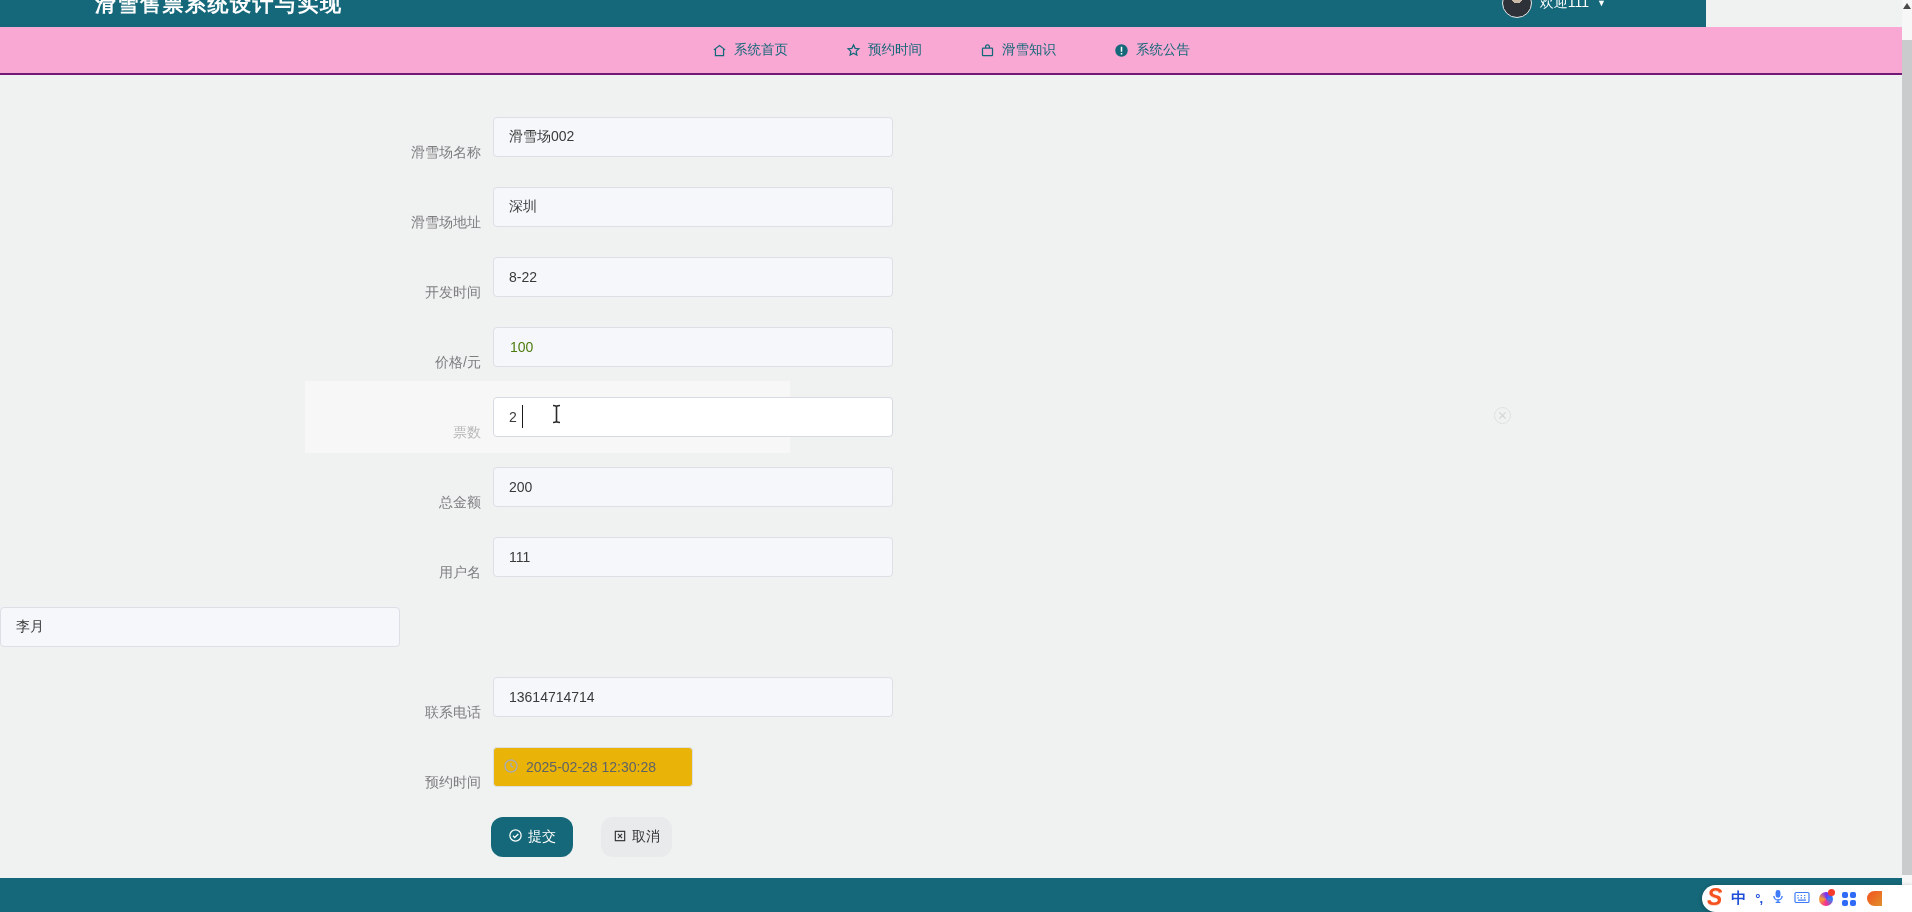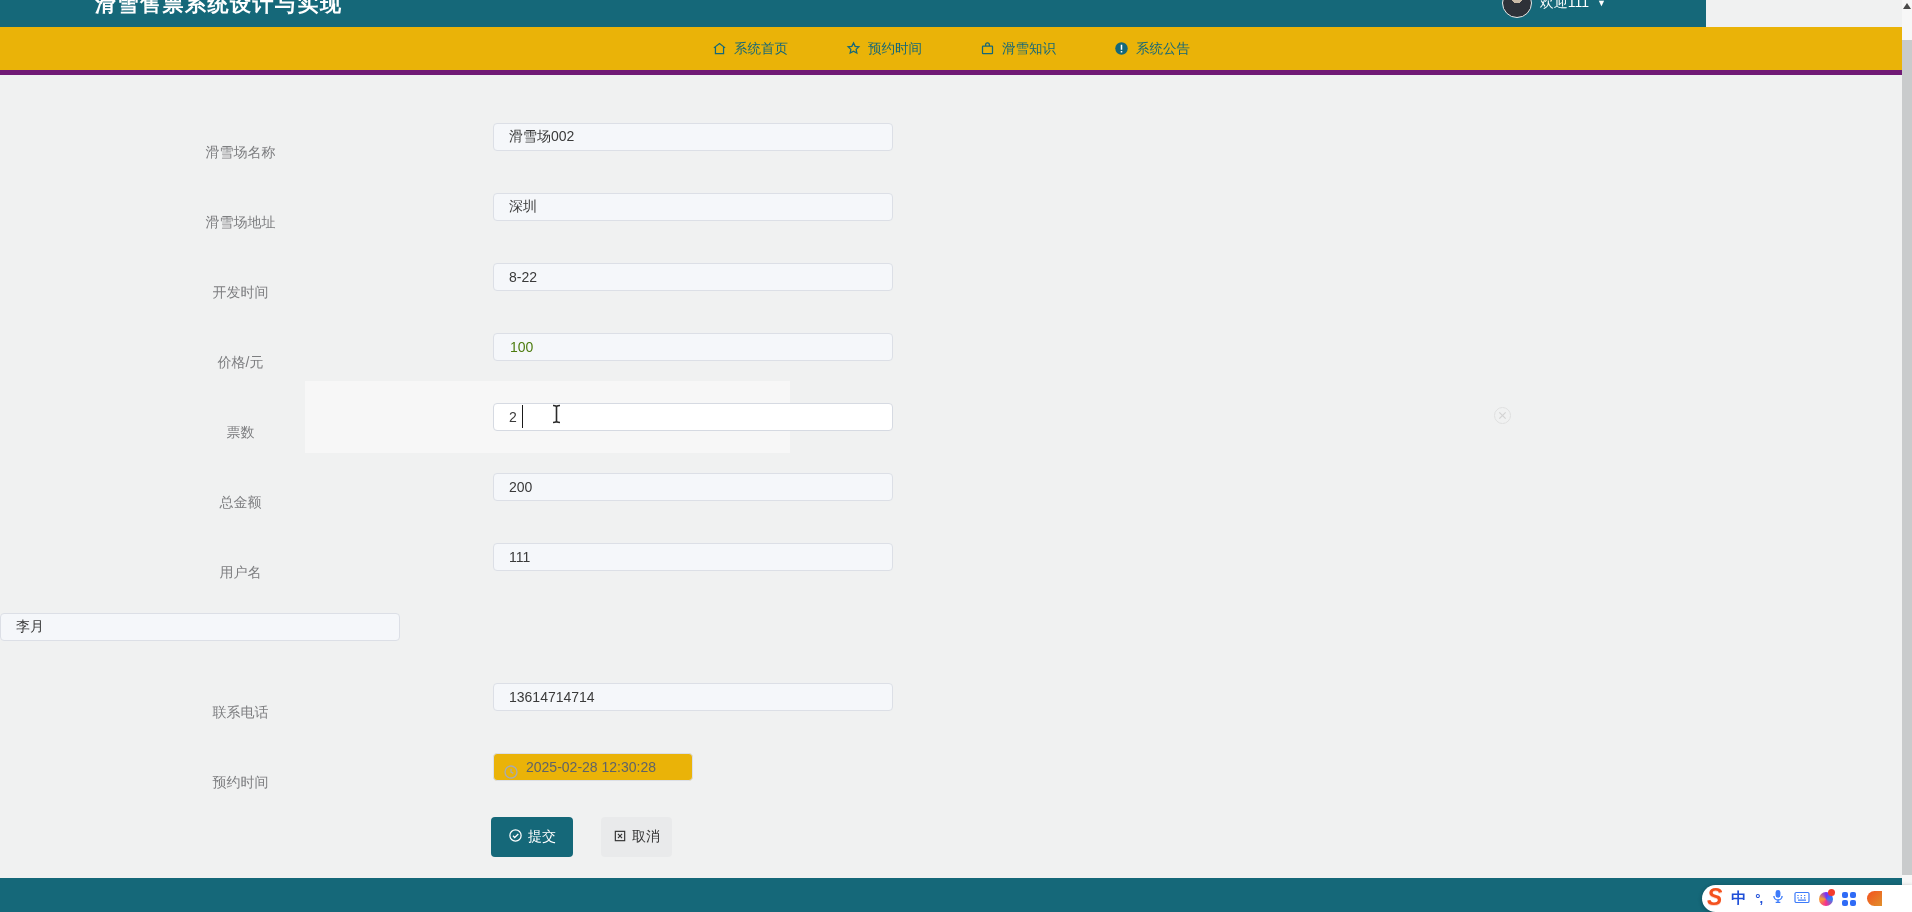--- a/index.html
+++ b/index.html
@@ -8,45 +8,45 @@
 
   
   .header { position:absolute; left:0; top:0; width:1706px; height:27px; background:#156879; overflow:hidden; z-index:3; }
   .app-title { position:absolute; left:95px; top:-10px; font-size:21px; font-weight:bold; color:#ffffff; letter-spacing:1.5px; white-space:nowrap; }
   .user-area { position:absolute; right:100px; top:-13px; height:32px; display:flex; align-items:center; gap:8px; color:#fff; }
   .avatar { width:30px; height:30px; border-radius:50%; background:radial-gradient(circle at 50% 30%, #c9b9a6 0 24%, #2e3138 25% 100%); border:1px solid #e8e8e8; overflow:hidden; flex:none; }
   .welcome { font-size:14px; color:#fff; }
   .hdr-caret { font-size:9px; color:#fff; }
 
   
-  .nav { position:absolute; left:0; top:27px; width:1902px; height:48px; background:#eab308; border-bottom:5px solid #701a75; display:flex; justify-content:center; align-items:center; gap:58px; z-index:2; }
+  .nav { position:absolute; left:0; top:27px; width:1902px; height:48px; background:#f9a8d4; border-bottom:2px solid #701a75; display:flex; justify-content:center; align-items:center; gap:58px; z-index:2; }
   .nav-item { display:flex; align-items:center; gap:7px; color:#156879; font-size:13.5px; cursor:pointer; }
   .nav-item svg { display:block; }
 
   
   .form-area { position:absolute; left:0; top:75px; width:1902px; }
   .row { position:relative; display:flex; align-items:center; height:40px; margin-bottom:30px; }
   .row.first { margin-top:42px; }
-  .flabel { width:493px; text-align:center; padding-right:12px; color:#7d7e80; font-size:14px; flex:none;margin-top:32px; }
-  .inp { width:400px; height:28px; border:1px solid #dcdfe6; border-radius:4px; background:#f5f7fa; padding:0 15px; font-size:14px; color:#3a3a3a; font-family:inherit; outline:none; }
+  .flabel { width:493px; text-align:right; padding-right:12px; color:#7d7e80; font-size:14px; flex:none;margin-top:32px; }
+  .inp { width:400px; height:40px; border:1px solid #dcdfe6; border-radius:4px; background:#f5f7fa; padding:0 15px; font-size:14px; color:#3a3a3a; font-family:inherit; outline:none; }
   .row.focus-row::before { content:""; position:absolute; left:305px; top:-16px; width:485px; height:72px; background:rgba(255,255,255,0.45); z-index:0; }
   .row.focus-row .inp { background:#ffffff; border-color:#d6dae2; position:relative; z-index:1; }
   .inp.dim { color:#4d7c0f;padding-left:16px; }
   .dt-wrap { position:relative; width:200px; }
   .dt-wrap .inp { width:200px; background:#eab308; padding-left:32px; color:#5f6368; }
   .clock-icon { position:absolute; left:10px; top:11px; z-index:1; }
 
   
   .text-caret { position:absolute; left:522px; top:8px; width:1px; height:23px; background:#1a1a1a; z-index:2; }
   .ibeam { position:absolute; left:550px; top:404px; z-index:9; }
   .clear-icon { position:absolute; left:1494px; top:407px; width:17px; height:17px; border:1px solid #dcdcdc; border-radius:50%; opacity:.85; z-index:1; display:flex; align-items:center; justify-content:center; }
 
   
   .btn-row { display:flex; align-items:center; gap:28px; padding-left:491px; height:40px; }
-  .btn { height:40px; border:none; border-radius:4px; font-size:14px; font-family:inherit; display:flex; align-items:center; gap:5px; cursor:pointer; }
+  .btn { height:40px; border:none; border-radius:12px; font-size:14px; font-family:inherit; display:flex; align-items:center; gap:5px; cursor:pointer; }
   .btn-submit { background:#156879; color:#ffffff; padding:0 17px; }
   .btn-cancel { background:#e9eaeb; color:#333333; padding:0 12px; }
 
   
   .footer { position:absolute; left:0; bottom:0; width:1902px; height:34px; background:#156879; }
 
   
   .scrollbar { position:absolute; right:0; top:0; width:10px; height:912px; background:#f7f7f7; z-index:4; }
   .sb-up { position:absolute; top:3px; left:1px; width:0; height:0; border-left:4px solid transparent; border-right:4px solid transparent; border-bottom:6px solid #4a4a4a; }
   .sb-thumb { position:absolute; top:40px; left:0; width:10px; height:835px; background:#c9cbcc; }

